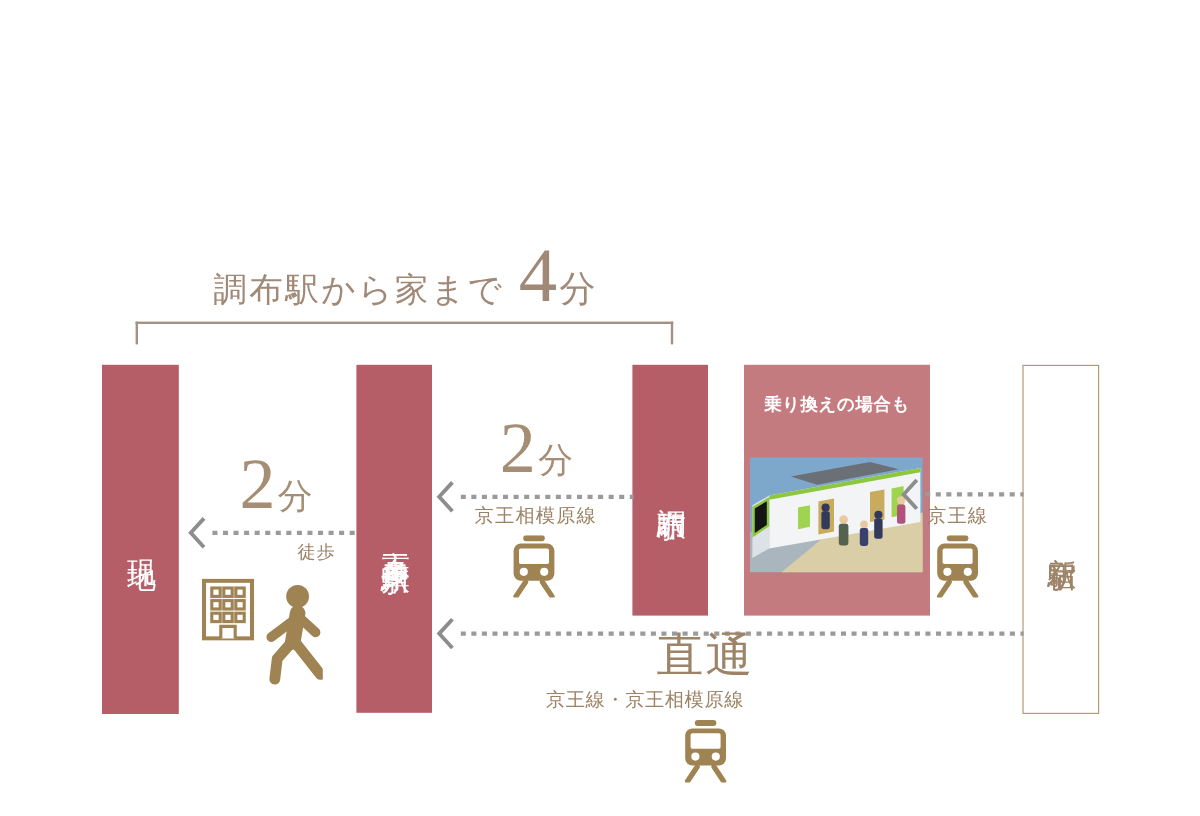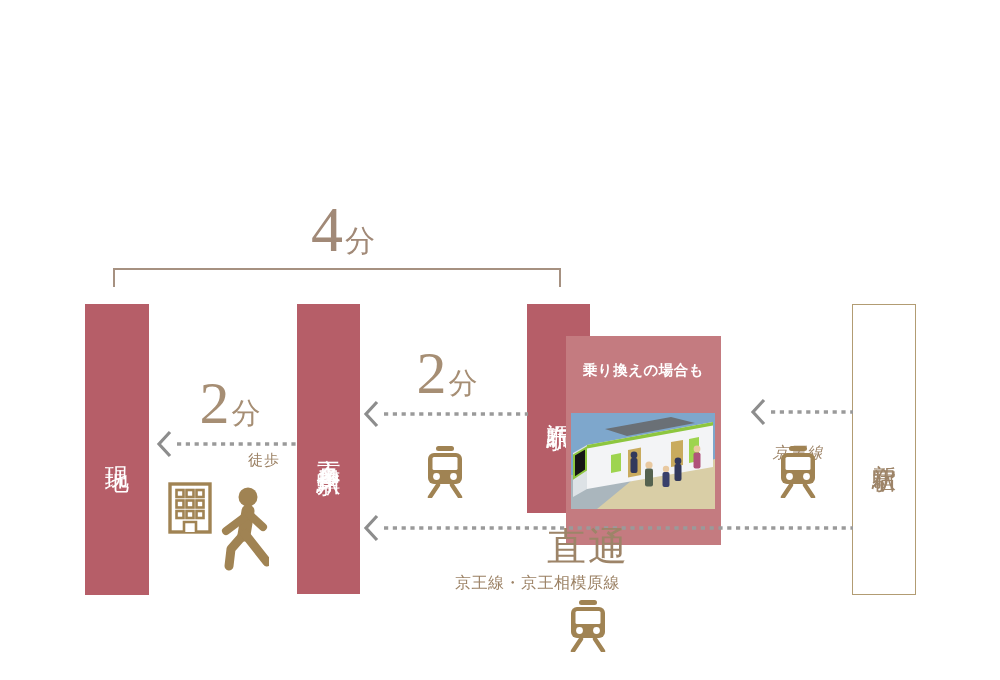--- a/index.html
+++ b/index.html
@@ -35,23 +35,22 @@
   }
   .st-site      { left:85px;  top:304px; width:64px; height:291px; }
   .st-tamagawa  { left:297px; top:304px; width:63px; height:290px; }
   .st-chofu     { left:527px; top:304px; width:63px; height:209px; }
   .st-shinjuku  { left:852px; top:304px; width:64px; height:291px;
                   background:#ffffff; border:1px solid #b29c73; }
   .st-shinjuku .vtext { color:#9d8468; }
 
   
   .panel {
-    position:absolute; left:566px; top:304px; width:155px; height:209px;
+    position:absolute; left:620px; top:304px; width:155px; height:209px;
     background:#c47b80;
-    margin-top:32px;
   }
   .panel-caption {
     padding-top:25px; text-align:center; color:#ffffff;
     font-weight:bold; font-size:14.5px; line-height:1.28; letter-spacing:0.5px;
   }
   .panel-illustration { position:absolute; left:5px; top:77px; width:144px; height:96px; display:block; }
 
   
   .arrow { position:absolute; }
 
@@ -75,20 +74,21 @@
     color:#9c8265; font-size:16px; letter-spacing:0.5px; }
 
   .icon { position:absolute; display:block; }
 </style>
 </head>
 <body>
 
 <div class="canvas">
 
   <div class="headline">
+    <span class="prefix">調布駅から家まで</span>
     <span class="big-num">4</span>
     <span class="unit">分</span>
   </div>
   <div class="bracket"></div>
 
   <div class="station st-site">
     <span class="vtext">現地</span>
   </div>
   <div class="station st-tamagawa">
     <span class="vtext">京王多摩川駅</span>
@@ -152,22 +152,23 @@
   <div class="minutes" style="left:165px; top:373px; width:130px;">
     <span class="num">2</span>
     <span class="unit">分</span>
   </div>
   <div class="walk-mode" style="left:165px; top:451px; width:115px;">徒歩</div>
 
   <div class="minutes" style="left:382px; top:343px; width:130px;">
     <span class="num">2</span>
     <span class="unit">分</span>
   </div>
-
-  <div class="leg-label" style="left:748px; top:443px; width:100px;font-style:italic;">京王線</div>
+  <div class="leg-label" style="left:374px; top:420px; width:145px;">京王相模原線</div>
+
+  <div class="leg-label" style="left:748px; top:420px; width:100px;">京王線</div>
 
   <div class="direct-title">直通</div>
   <div class="direct-lines">京王線・京王相模原線</div>
 
   <svg class="icon" style="left:425px; top:446px;" width="40" height="52" viewBox="0 0 40 52">
     <g fill="#a08353">
       <rect x="11" y="0" width="18" height="5" rx="2.5"></rect>
       <rect x="3" y="7" width="34" height="31" rx="6"></rect>
       <line x1="13" y1="39" x2="5" y2="51" stroke="#a08353" stroke-width="4.4" stroke-linecap="round"></line>
       <line x1="27" y1="39" x2="35" y2="51" stroke="#a08353" stroke-width="4.4" stroke-linecap="round"></line>

